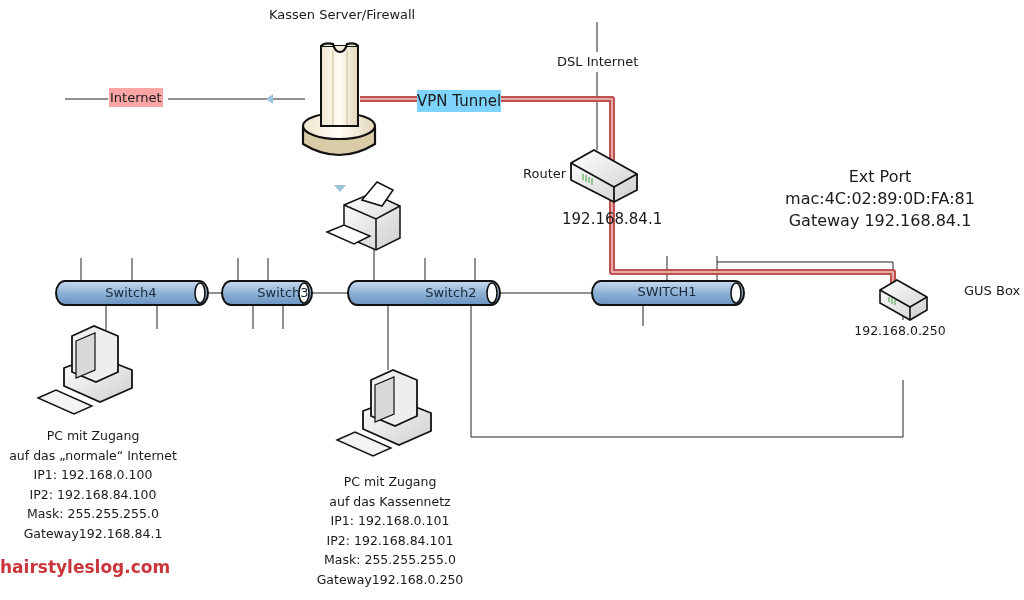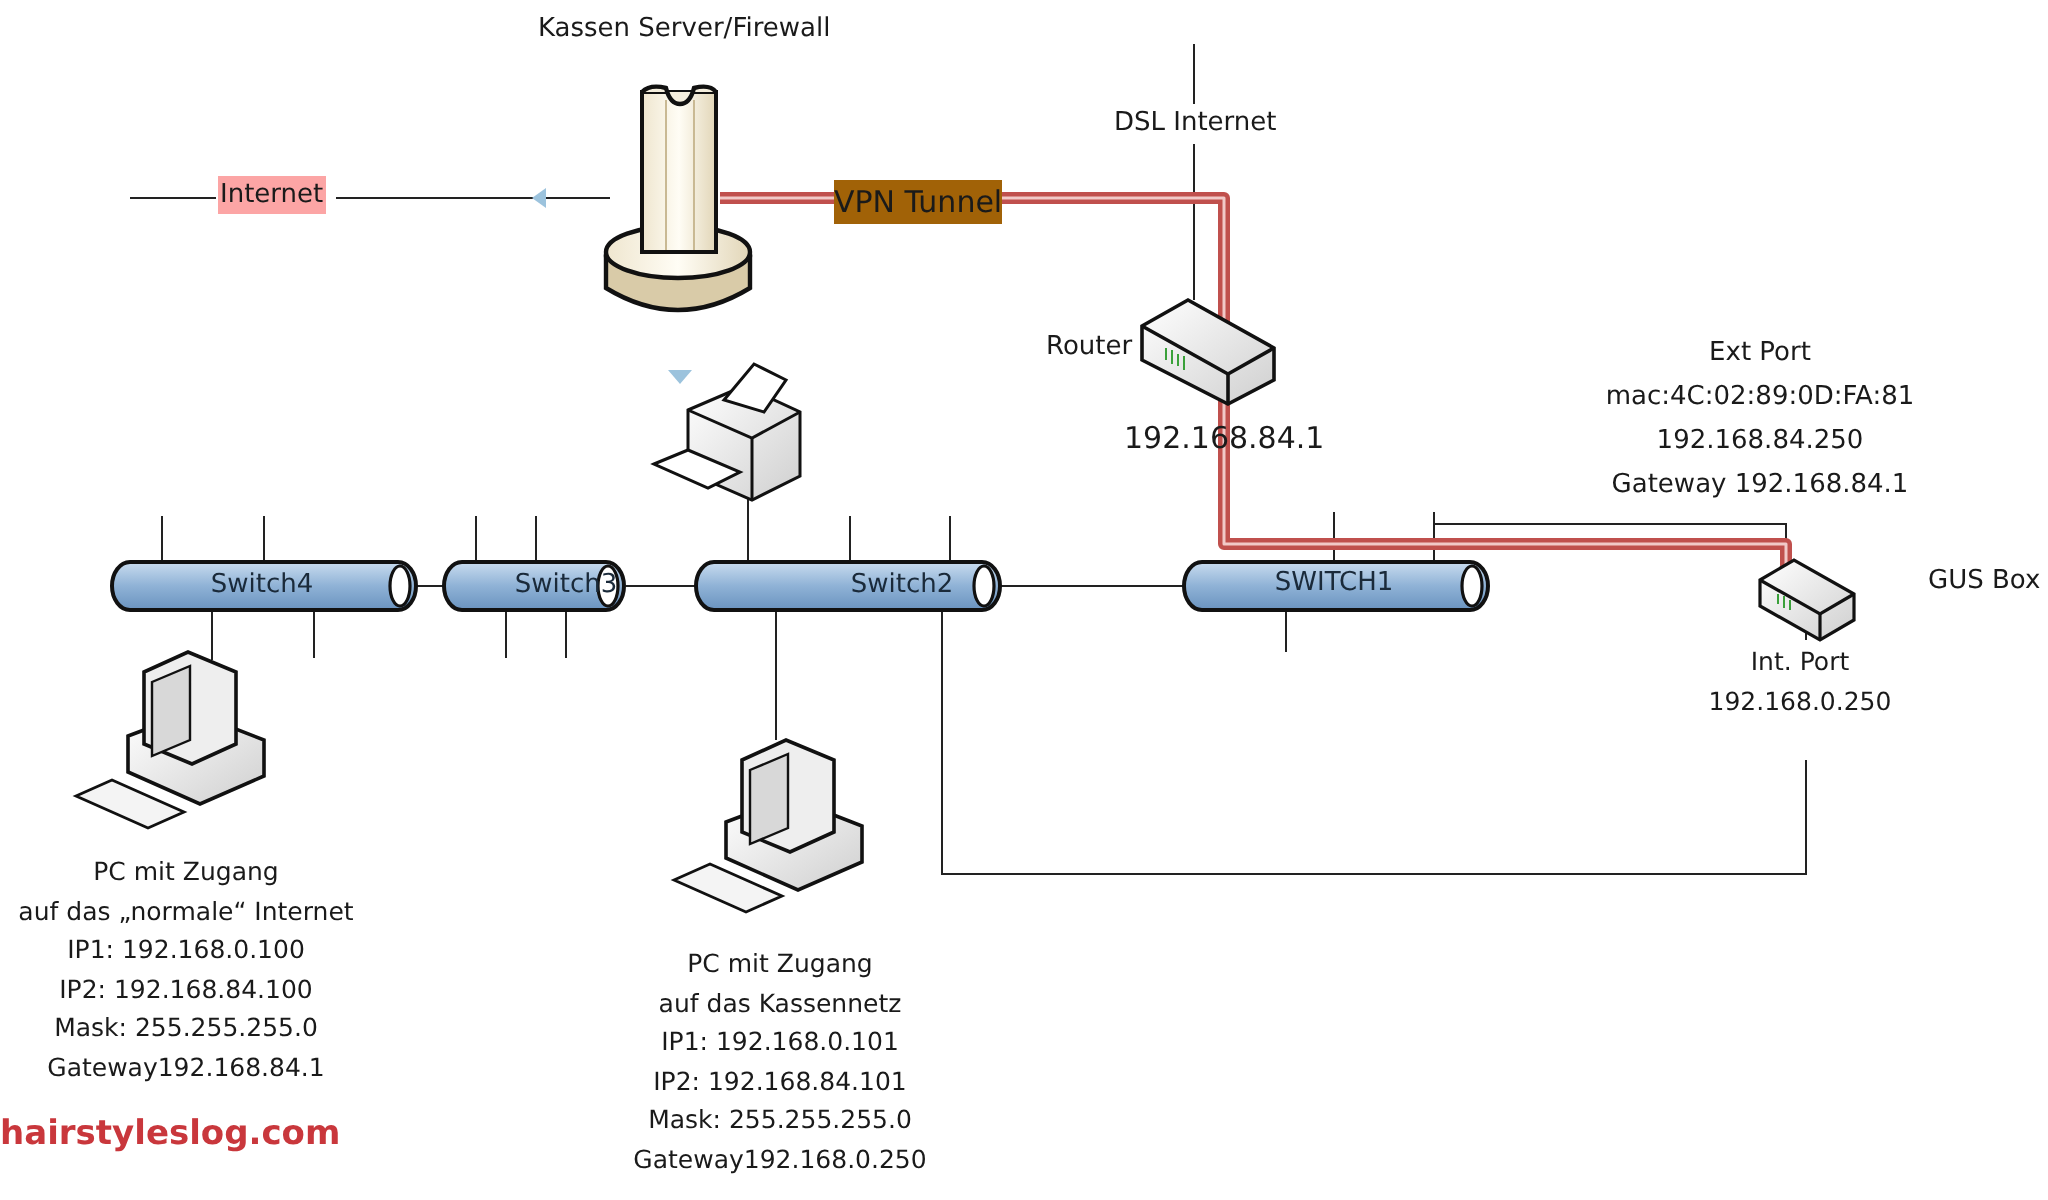--- a/index.html
+++ b/index.html
@@ -2,21 +2,21 @@
 <html><head>
 <meta charset="utf-8">
 <style>
   html, body { margin: 0; padding: 0; background: #ffffff; }
   body { width: 1024px; height: 600px; position: relative; overflow: hidden;
          font-family: "DejaVu Sans", sans-serif; color: #1a1a1a; }
   svg#diagram { position: absolute; left: 0; top: 0; }
   .lbl { position: absolute; white-space: nowrap; font-size: 13px; line-height: 19px; text-align: center; }
   .lbl.big { font-size: 15px; line-height: 22px; }
   .block { position: absolute; text-align: center; font-size: 12.5px; line-height: 19.5px; white-space: nowrap; }
-  .block.big { font-size: 13px; line-height: 22px; }
+  .block.big { font-size: 16px; line-height: 22px; }
   .block div { display: block; }
   .swlabel { position: absolute; font-size: 13px; color: #1a2a3a; text-align: center; white-space: nowrap; }
   .watermark { position: absolute; left: 0; top: 557px; font-size: 17px; font-weight: bold; color: #c9373c; white-space: nowrap; }
 </style>
 </head>
 <body>
 
 <svg id="diagram" width="1024" height="600" viewBox="0 0 1024 600">
   <defs>
     <linearGradient id="swgrad" x1="0" y1="0" x2="0" y2="1">
@@ -155,36 +155,34 @@
     </g>
 </svg>
 
 <div class="swlabel" style="left:56px; top:285px; width:150px;">Switch4</div>
 <div class="swlabel" style="left:208px; top:285px; width:86px;margin-left:32px;">Switch3</div>
 <div class="swlabel" style="left:364px; top:285px; width:174px;">Switch2</div>
 <div class="swlabel" style="left:592px; top:284px; width:150px;">SWITCH1</div>
 
 <div class="lbl" style="left:269px; top:5px;">Kassen Server/Firewall</div>
 <div class="lbl" style="left:109px; top:88px; background:#fca5a5; padding:0 1px;">Internet</div>
-<div class="lbl big" style="left:417px; top:90px; background:#a16207;">VPN Tunnel</div>
+<div class="lbl big" style="left:417px; top:90px; background:#7dd3fc;">VPN Tunnel</div>
 <div class="lbl" style="left:557px; top:52px;">DSL Internet</div>
 <div class="lbl" style="left:523px; top:164px;">Router</div>
 <div class="lbl big" style="left:562px; top:208px;">192.168.84.1</div>
 
 <div class="block big" style="left:780px; top:166px; width:200px;">
   <div>Ext Port</div>
   <div>mac:4C:02:89:0D:FA:81</div>
-  <div>192.168.84.250</div>
   <div>Gateway 192.168.84.1</div>
 </div>
 
 <div class="lbl" style="left:930px; top:281px;margin-left:34px;">GUS Box (Rout</div>
 
 <div class="block" style="left:800px; top:321px; width:200px;">
-  <div>Int. Port</div>
   <div>192.168.0.250</div>
 </div>
 
 <div class="block" style="left:-2px; top:426px; width:190px;">
   <div>PC mit Zugang</div>
   <div>auf das „normale“ Internet</div>
   <div>IP1: 192.168.0.100</div>
   <div>IP2: 192.168.84.100</div>
   <div>Mask: 255.255.255.0</div>
   <div>Gateway192.168.84.1</div>

